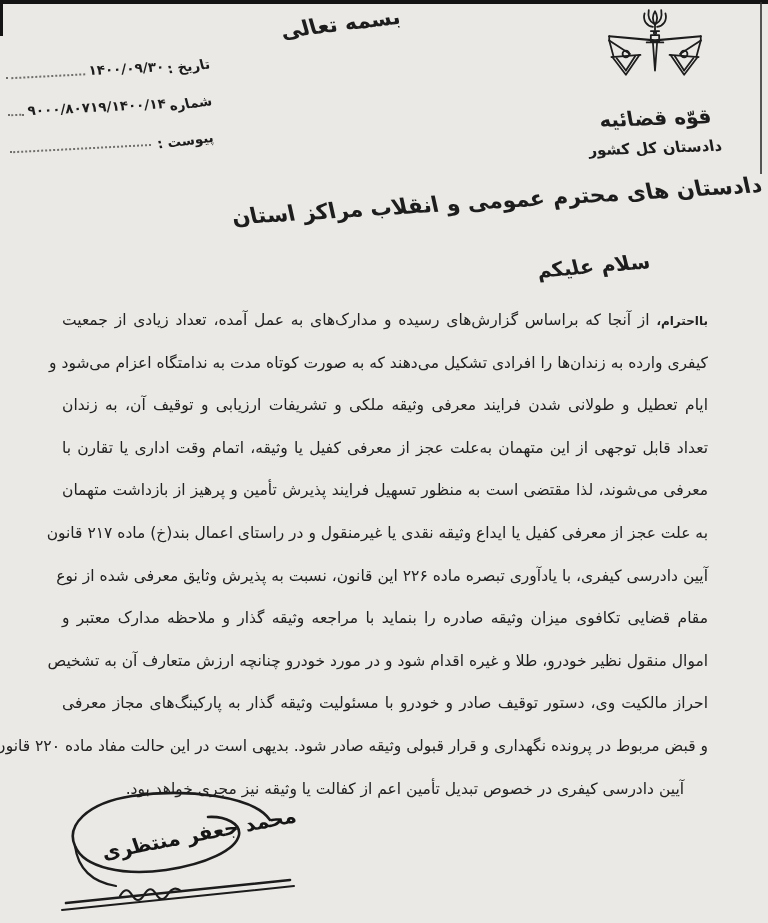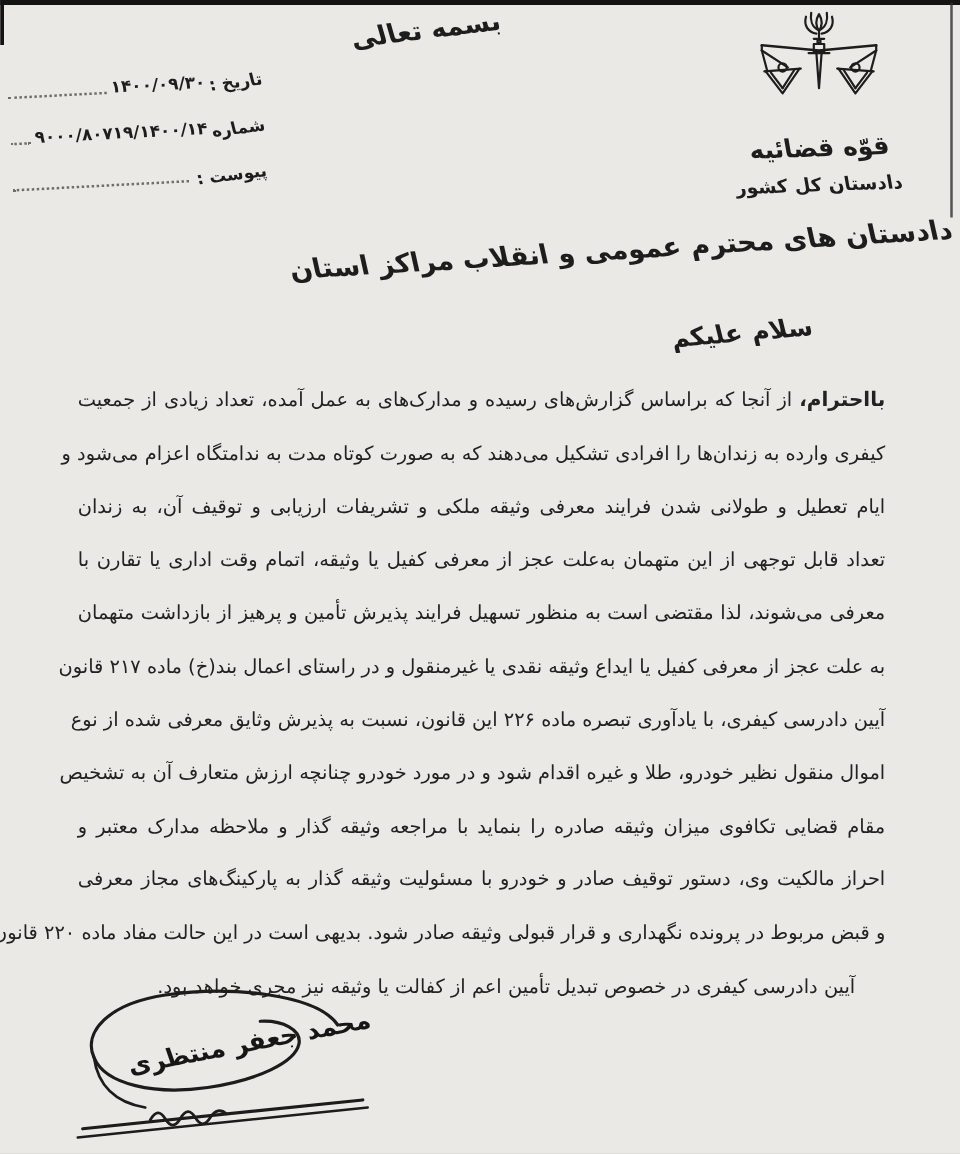--- a/index.html
+++ b/index.html
@@ -32,21 +32,21 @@
   .meta-dots{flex:1;border-bottom:2px dotted #6f6e6b;margin-bottom:4px;min-width:8px;}
 
   
   .recipient{position:absolute;top:186px;right:6px;width:460px;text-align:center;font-size:21.5px;font-weight:bold;
     transform:rotate(-3.5deg) skewX(9deg);white-space:nowrap;letter-spacing:-.5px;}
   .salutation{position:absolute;top:254px;right:118px;font-size:20px;font-weight:bold;transform:rotate(-5deg) skewX(9deg);}
 
   
   .body-par{position:absolute;top:299px;right:60px;left:62px;}
   .bline{height:42.6px;line-height:42.6px;font-size:15.5px;text-align:justify;text-align-last:justify;white-space:nowrap;color:#222;}
-  .bline .lead{font-weight:bold;font-size:16px;}
+  .bline .lead{font-weight:bold;font-size:12px;}
   .bline.last{text-align:right;text-align-last:right;margin-right:24px;font-weight:500;}
 
   
   .signature{position:absolute;left:58px;top:786px;width:250px;height:132px;}
   .signature svg{position:absolute;inset:0;}
   .sig-name{position:absolute;top:36px;left:42px;font-size:20px;font-weight:bold;transform:rotate(-11deg) skewX(8deg);white-space:nowrap;color:#161616;}
 </style>
 </head>
 <body>
 
@@ -120,22 +120,22 @@
   <div class="salutation callig">سلام علیکم</div>
 
   <div class="body-par">
     <div class="bline"><span class="lead">بااحترام،</span><span> از آنجا که براساس گزارش‌های رسیده و مدارک‌های به عمل آمده، تعداد زیادی از جمعیت</span></div>
     <div class="bline">کیفری وارده به زندان‌ها را افرادی تشکیل می‌دهند که به صورت کوتاه مدت به ندامتگاه اعزام می‌شود و</div>
     <div class="bline">ایام تعطیل و طولانی شدن فرایند معرفی وثیقه ملکی و تشریفات ارزیابی و توقیف آن، به زندان</div>
     <div class="bline">تعداد قابل توجهی از این متهمان به‌علت عجز از معرفی کفیل یا وثیقه، اتمام وقت اداری یا تقارن با</div>
     <div class="bline">معرفی می‌شوند، لذا مقتضی است به منظور تسهیل فرایند پذیرش تأمین و پرهیز از بازداشت متهمان</div>
     <div class="bline">به علت عجز از معرفی کفیل یا ایداع وثیقه نقدی یا غیرمنقول و در راستای اعمال بند(خ) ماده ۲۱۷ قانون</div>
     <div class="bline">آیین دادرسی کیفری، با یادآوری تبصره ماده ۲۲۶ این قانون، نسبت به پذیرش وثایق معرفی شده از نوع</div>
+    <div class="bline">مقام قضایی تکافوی میزان وثیقه صادره را بنماید با مراجعه وثیقه گذار و ملاحظه مدارک معتبر و</div>
     <div class="bline">اموال منقول نظیر خودرو، طلا و غیره اقدام شود و در مورد خودرو چنانچه ارزش متعارف آن به تشخیص</div>
-    <div class="bline">مقام قضایی تکافوی میزان وثیقه صادره را بنماید با مراجعه وثیقه گذار و ملاحظه مدارک معتبر و</div>
     <div class="bline">احراز مالکیت وی، دستور توقیف صادر و خودرو با مسئولیت وثیقه گذار به پارکینگ‌های مجاز معرفی</div>
     <div class="bline">و قبض مربوط در پرونده نگهداری و قرار قبولی وثیقه صادر شود. بدیهی است در این حالت مفاد ماده ۲۲۰ قانون</div>
     <div class="bline last">آیین دادرسی کیفری در خصوص تبدیل تأمین اعم از کفالت یا وثیقه نیز مجری خواهد بود.</div>
   </div>
 
   <div class="signature">
     <svg viewBox="0 0 250 132" fill="none" stroke="#1c1c1c" stroke-linecap="round">
       <path d="M212,34 C196,10 128,2 74,10 C28,17 8,40 17,60 C26,82 66,90 108,84 C148,78 178,64 181,49 C183,38 168,30 150,31" stroke-width="2.6"></path>
       <path d="M17,60 C20,82 34,96 58,100" stroke-width="2.2"></path>
       <path d="M8,117 L232,94" stroke-width="2.6"></path>

